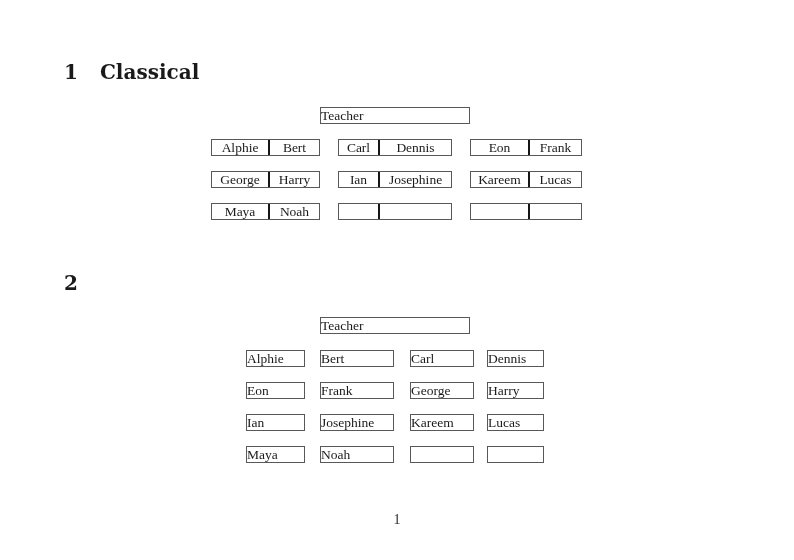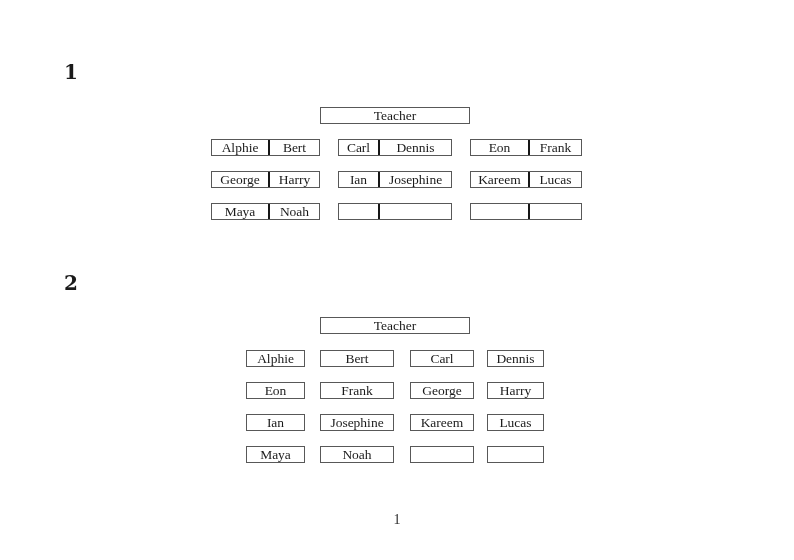--- a/index.html
+++ b/index.html
@@ -26,21 +26,20 @@
   .heading-1 { top: 61px; }
   .heading-2 { top: 272px; }
   .box {
     position: absolute;
     height: 17px;
     border: 1px solid #585858;
     box-sizing: border-box;
     background: #ffffff;
     display: flex;
     align-items: center;
-    justify-content: center;
     font-size: 13.5px;
     line-height: 15px;
     white-space: nowrap;
   }
   .desk {
     position: absolute;
     height: 17px;
     border: 1px solid #585858;
     box-sizing: border-box;
     background: #ffffff;
@@ -67,20 +66,21 @@
     color: #2a2a2a;
   }
 </style>
 </head>
 <body>
 
 <div class="page">
 
   <div class="section-heading heading-1">
     <span>1</span>
+    <span>Classical</span>
   </div>
 
   <div class="box" style="left:320px; top:107px; width:150px;">
     <span>Teacher</span>
   </div>
 
   <div class="desk" style="left:211px; top:139px; width:109px;">
     <div class="cell left" style="width:56px;">Alphie</div>
     <div class="cell right">Bert</div>
   </div>

